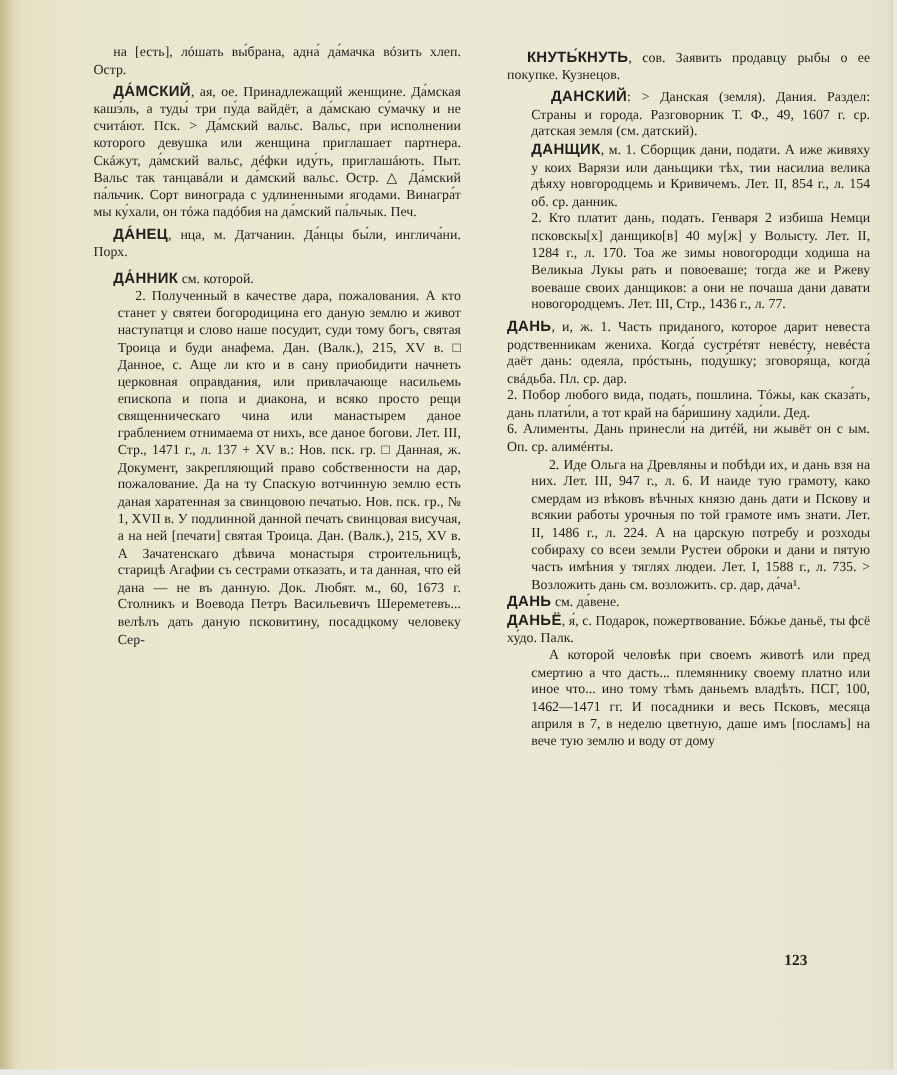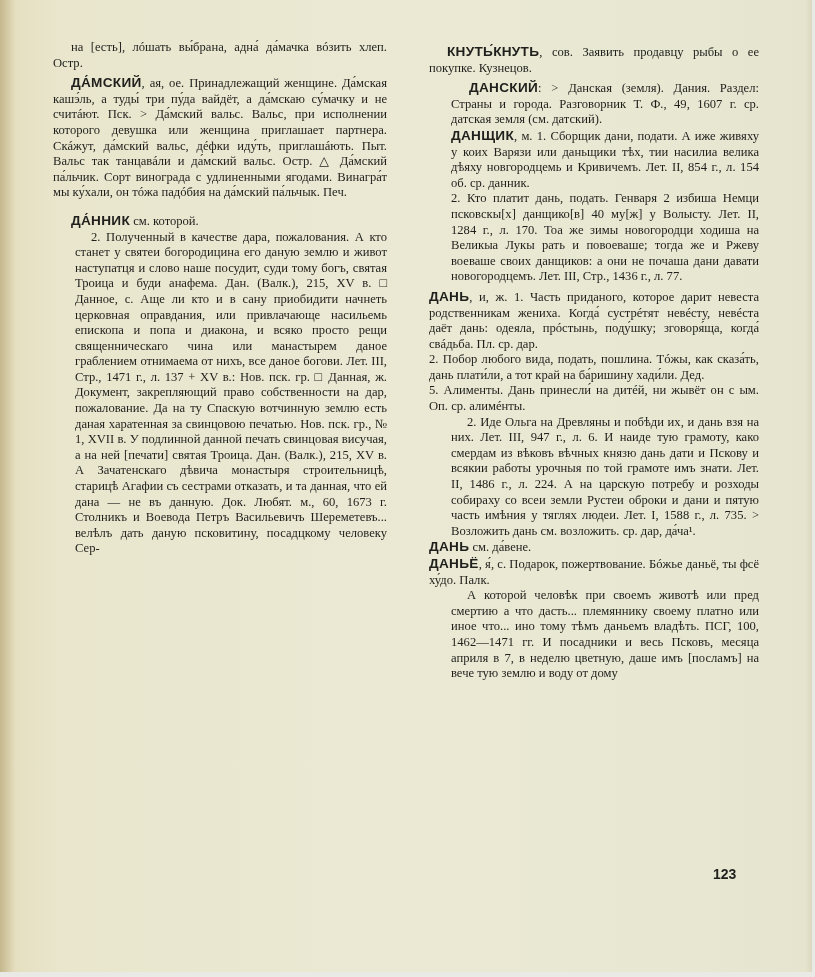--- a/index.html
+++ b/index.html
@@ -12,50 +12,53 @@
   .page {
     position: absolute; left: 0; top: 0; width: 812px; height: 972px;
     background: linear-gradient(90deg, #d9cfa8 0px, #e6e0c2 18px, #e9e6cd 60px, #ebe9d4 400px, #e7e7d2 700px, #e6e4cf 805px, #dcd7c0 812px);
   }
   .page::after {
     content: ""; position: absolute; left: 0; top: 0; width: 14px; height: 100%;
     background: linear-gradient(90deg, rgba(160,140,90,0.35), rgba(160,140,90,0));
   }
   .col {
     position: absolute; top: 40px; width: 334px;
-    font-size: 12.6px; line-height: 15.6px; text-align: justify;
+    font-size: 12.6px; line-height: 15.6px; text-align: justify; margin-left: 32px;
   }
   .col-left { left: 53px; }
   .col-right { left: 429px; width: 330px; }
   .col p { margin: 0; }
   .col .entry { text-indent: 0; }
   .col .ind { text-indent: 18px; }
   .col .deep { padding-left: 22px; }
   .col .deep-ind { padding-left: 22px; text-indent: 16px; }
   .hw { font-family: "Liberation Sans", "DejaVu Sans", sans-serif; font-weight: bold; font-size: 13.6px; letter-spacing: 0.3px; }
   .gap { height: 4px; }
   .pagenum {
     position: absolute; left: 713px; top: 866px;
-    font-family: Liberation Sans, sans-serif; font-weight: bold; font-size: 14px;
+    font-family: Liberation Serif, serif; font-weight: bold; font-size: 14px;
   }
 </style>
 </head>
 <body>
 
 <div class="page">
 
   <div class="col col-left">
     <p class="ind">
       <span>на [есть], лóшать вы́брана, адна́ да́мачка вóзить хлеп. Остр.</span>
     </p>
     <div class="gap"></div>
     <p class="ind">
       <span class="hw">ДА́МСКИЙ</span><span>, ая, ое. Принадлежащий женщине. Да́мская кашэ́ль, а туды́ три пу́да вайдёт, а да́мскаю су́мачку и не считáют. Пск. &gt; Да́мский вальс. Вальс, при исполнении которого девушка или женщина приглашает партнера. Скáжут, да́мский вальс, дéфки иду́ть, приглашáють. Пыт. Вальс так танцавáли и да́мский вальс. Остр. △ Да́мский па́льчик. Сорт винограда с удлиненными ягодами. Винагра́т мы ку́хали, он тóжа падóбия на да́мский па́льчык. Печ.</span>
     </p>
     <div class="gap"></div>
+    <p class="ind">
+      <span class="hw">ДА́НЕЦ</span><span>, нца, м. Датчанин. Да́нцы бы́ли, инглича́ни. Порх.</span>
+    </p>
     <div class="gap"></div>
     <div class="gap"></div>
     <p class="ind">
       <span class="hw">ДА́ННИК</span><span> см. которой.</span>
     </p>
     <p class="deep-ind">
       <span>2. Полученный в качестве дара, пожалования. А кто станет у святеи богородицина его даную землю и живот наступатця и слово наше посудит, суди тому богъ, святая Троица и буди анафема. Дан. (Валк.), 215, XV в. □ Данное, с. Аще ли кто и в сану приобидити начнеть церковная оправдания, или привлачающе насильемь епископа и попа и диакона, и всяко просто рещи священническаго чина или манастырем даное граблением отнимаема от нихъ, все даное богови. Лет. III, Стр., 1471 г., л. 137 + XV в.: Нов. пск. гр. □ Данная, ж. Документ, закрепляющий право собственности на дар, пожалование. Да на ту Спаскую вотчинную землю есть даная харатенная за свинцовою печатью. Нов. пск. гр., № 1, XVII в. У подлинной данной печать свинцовая висучая, а на ней [печати] святая Троица. Дан. (Валк.), 215, XV в. А Зачатенскаго дѣвича монастыря строительницѣ, старицѣ Агафии съ сестрами отказать, и та данная, что ей дана — не въ данную. Док. Любят. м., 60, 1673 г. Столникъ и Воевода Петръ Васильевичъ Шереметевъ... велѣлъ дать даную псковитину, посадцкому человеку Сер-</span>
     </p>
   </div>
 
@@ -75,21 +78,21 @@
       <span>2. Кто платит дань, подать. Генваря 2 избиша Немци псковскы[х] данщико[в] 40 му[ж] у Волысту. Лет. II, 1284 г., л. 170. Тоа же зимы новогородци ходиша на Великыа Лукы рать и повоеваше; тогда же и Ржеву воеваше своих данщиков: а они не почаша дани давати новогородцемъ. Лет. III, Стр., 1436 г., л. 77.</span>
     </p>
     <div class="gap"></div>
     <p class="entry">
       <span class="hw">ДАНЬ</span><span>, и, ж. 1. Часть приданого, которое дарит невеста родственникам жениха. Когда́ сустрéтят невéсту, невéста даёт дань: одеяла, прóстынь, поду́шку; зговоря́ща, когда́ свáдьба. Пл. ср. дар.</span>
     </p>
     <p class="entry">
       <span>2. Побор любого вида, подать, пошлина. Тóжы, как сказа́ть, дань плати́ли, а тот край на ба́ришину хади́ли. Дед.</span>
     </p>
     <p class="entry">
-      <span>5. Алименты. Дань принесли́ на дитéй, ни жывёт он с ым. Оп. ср. алимéнты.</span>
+      <span>6. Алименты. Дань принесли́ на дитéй, ни жывёт он с ым. Оп. ср. алимéнты.</span>
     </p>
     <p class="deep-ind">
       <span>2. Иде Ольга на Древляны и побѣди их, и дань взя на них. Лет. III, 947 г., л. 6. И наиде тую грамоту, како смердам из вѣковъ вѣчных князю дань дати и Пскову и всякии работы урочныя по той грамоте имъ знати. Лет. II, 1486 г., л. 224. А на царскую потребу и розходы собираху со всеи земли Рустеи оброки и дани и пятую часть имѣния у тяглях людеи. Лет. I, 1588 г., л. 735. &gt; Возложить дань см. возложить. ср. дар, да́ча¹.</span>
     </p>
     <p class="entry">
       <span class="hw">ДАНЬ</span><span> см. да́вене.</span>
     </p>
     <p class="entry">
       <span class="hw">ДАНЬЁ</span><span>, я́, с. Подарок, пожертвование. Бóжье даньё, ты фсё ху́до. Палк.</span>
     </p>

